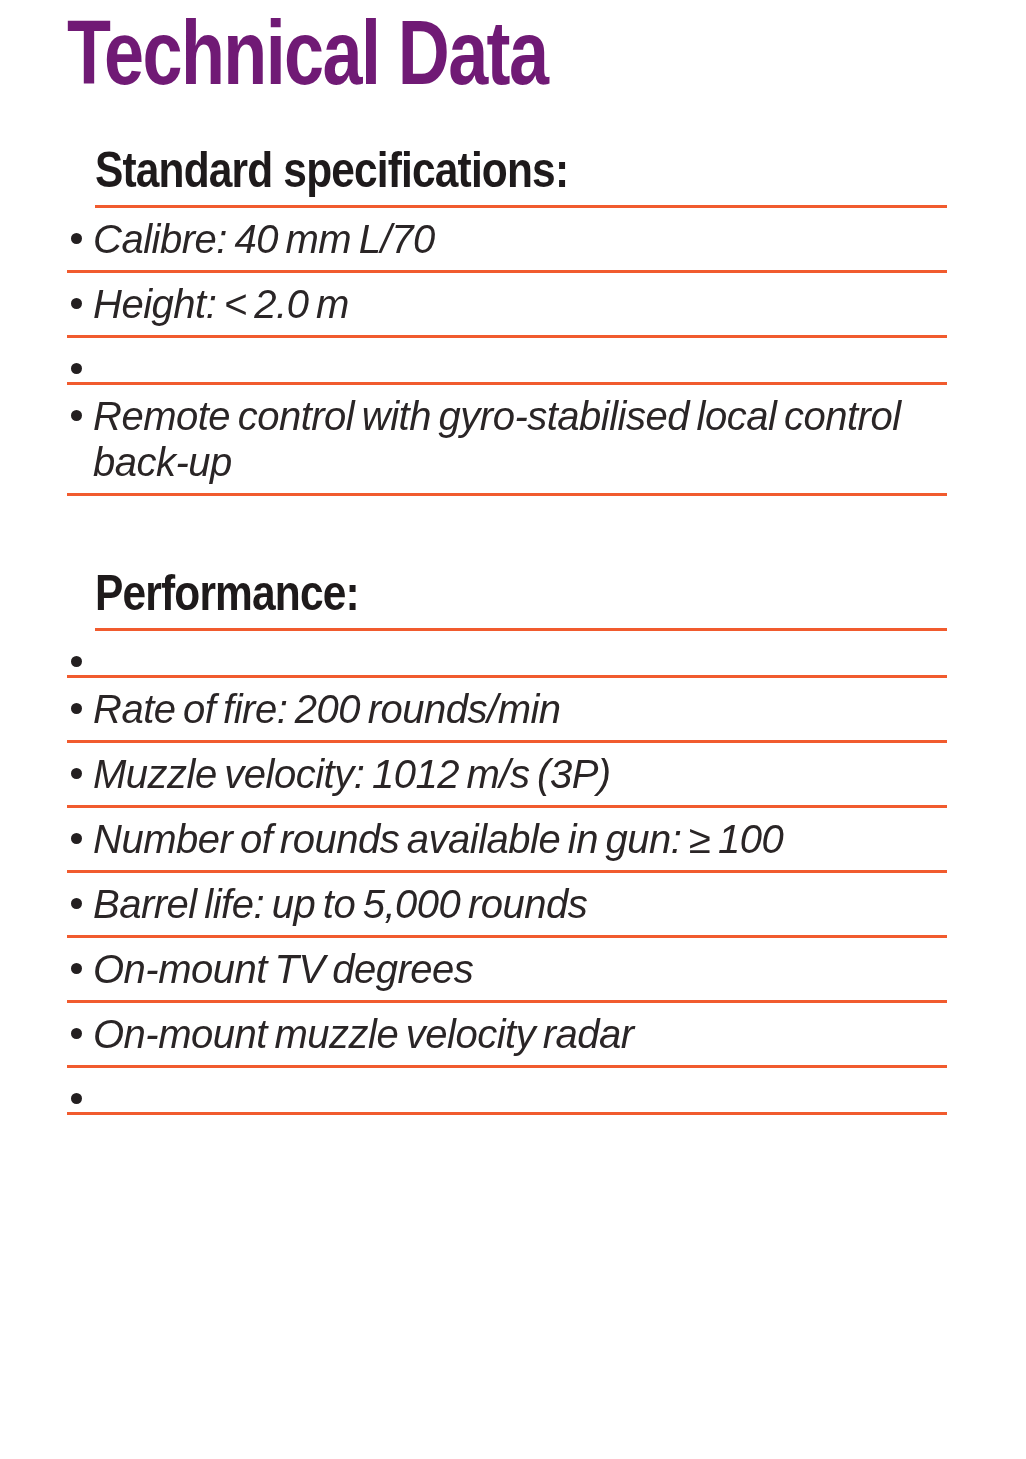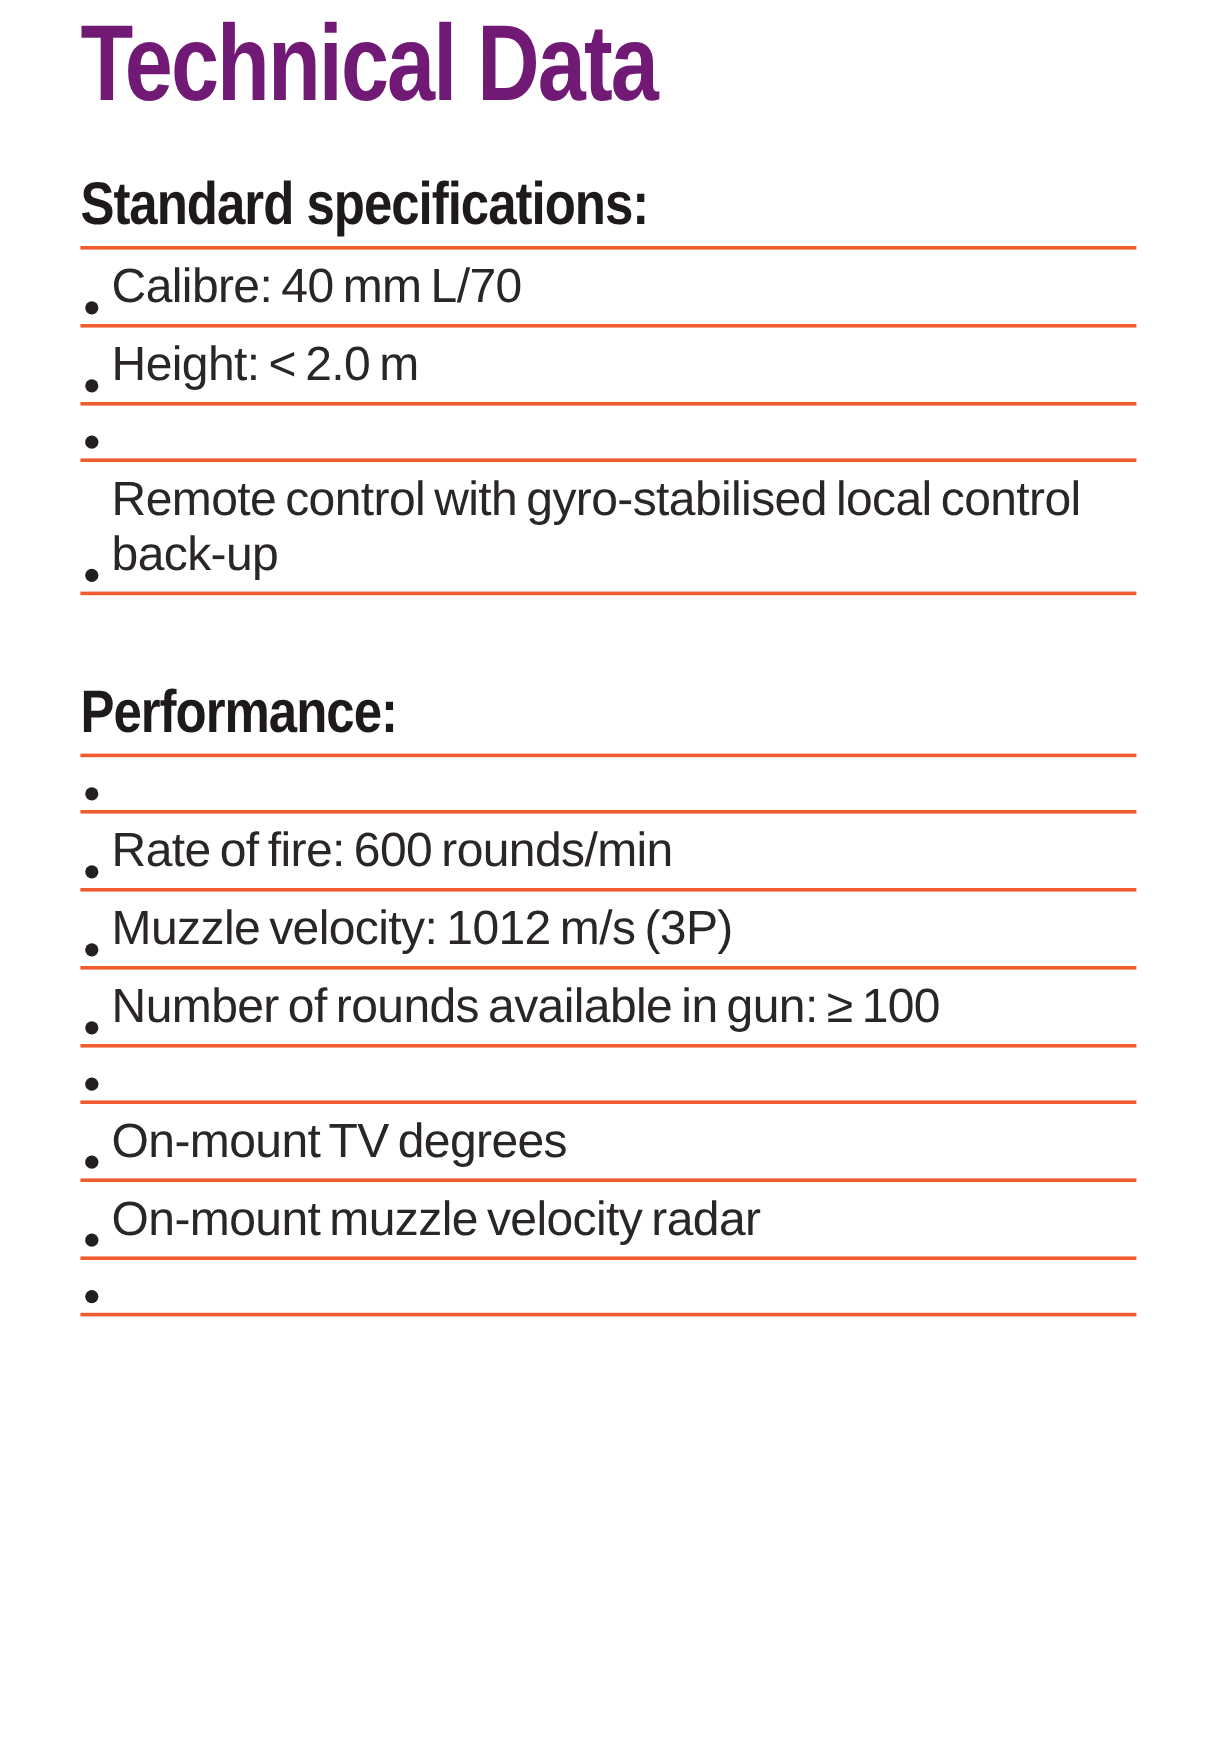--- a/index.html
+++ b/index.html
@@ -24,43 +24,44 @@
     white-space: nowrap;
   }
   h1.page-title .condense-title {
     display: inline-block;
     transform: scaleX(0.80);
     transform-origin: 0 50%;
     letter-spacing: -2px;
   }
   
   .section:first-of-type h2 { margin-top: 45px; }
-  .section h2 { margin-top: 70px; }
+  .section h2 { margin-top: 70px; margin-left: 28px; }
   h2.section-heading {
     font-size: 50px;
     line-height: 54px;
     font-weight: bold;
     color: #1E1A1B;
     padding-bottom: 8px;
     border-bottom: 3px solid #F15B2E;
     white-space: nowrap;
   }
   h2.section-heading .condense-hdr {
     display: inline-block;
     transform: scaleX(0.85);
     transform-origin: 0 50%;
     letter-spacing: -1px;
   }
   
   ul.spec-list { list-style: none; }
   ul.spec-list li {
     display: flex;
-    align-items: flex-end;
+    align-items: flex-start;
     padding: 8px 0;
     border-bottom: 3px solid #F15B2E;
+    font-style: italic;
   }
   .bullet {
     flex: 0 0 26px;
     padding-top: 17px;
   }
   .bullet::before {
     content: "";
     display: block;
     width: 11px; height: 11px;
     margin-left: 4px;
@@ -111,35 +112,36 @@
 
   <div class="section">
     <h2 class="section-heading"><span class="condense-hdr">Performance:</span></h2>
     <ul class="spec-list">
   <li>
     <span class="bullet"></span>
   </li>
 
   <li>
     <span class="bullet"></span>
-    <span class="spec-text">Rate of fire: 600 rounds/min</span>
+    <span class="spec-text">Rate of fire: 200 rounds/min</span>
   </li>
 
   <li>
     <span class="bullet"></span>
     <span class="spec-text">Muzzle velocity: 1012 m/s (3P)</span>
   </li>
 
   <li>
     <span class="bullet"></span>
     <span class="spec-text">Number of rounds available in gun: ≥ 100</span>
   </li>
 
   <li>
     <span class="bullet"></span>
+    <span class="spec-text">Barrel life: up to 5,000 rounds</span>
   </li>
 </ul>
   </div>
 
   <div class="section">
     <ul class="spec-list">
   <li>
     <span class="bullet"></span>
     <span class="spec-text">On-mount TV degrees</span>
   </li>

